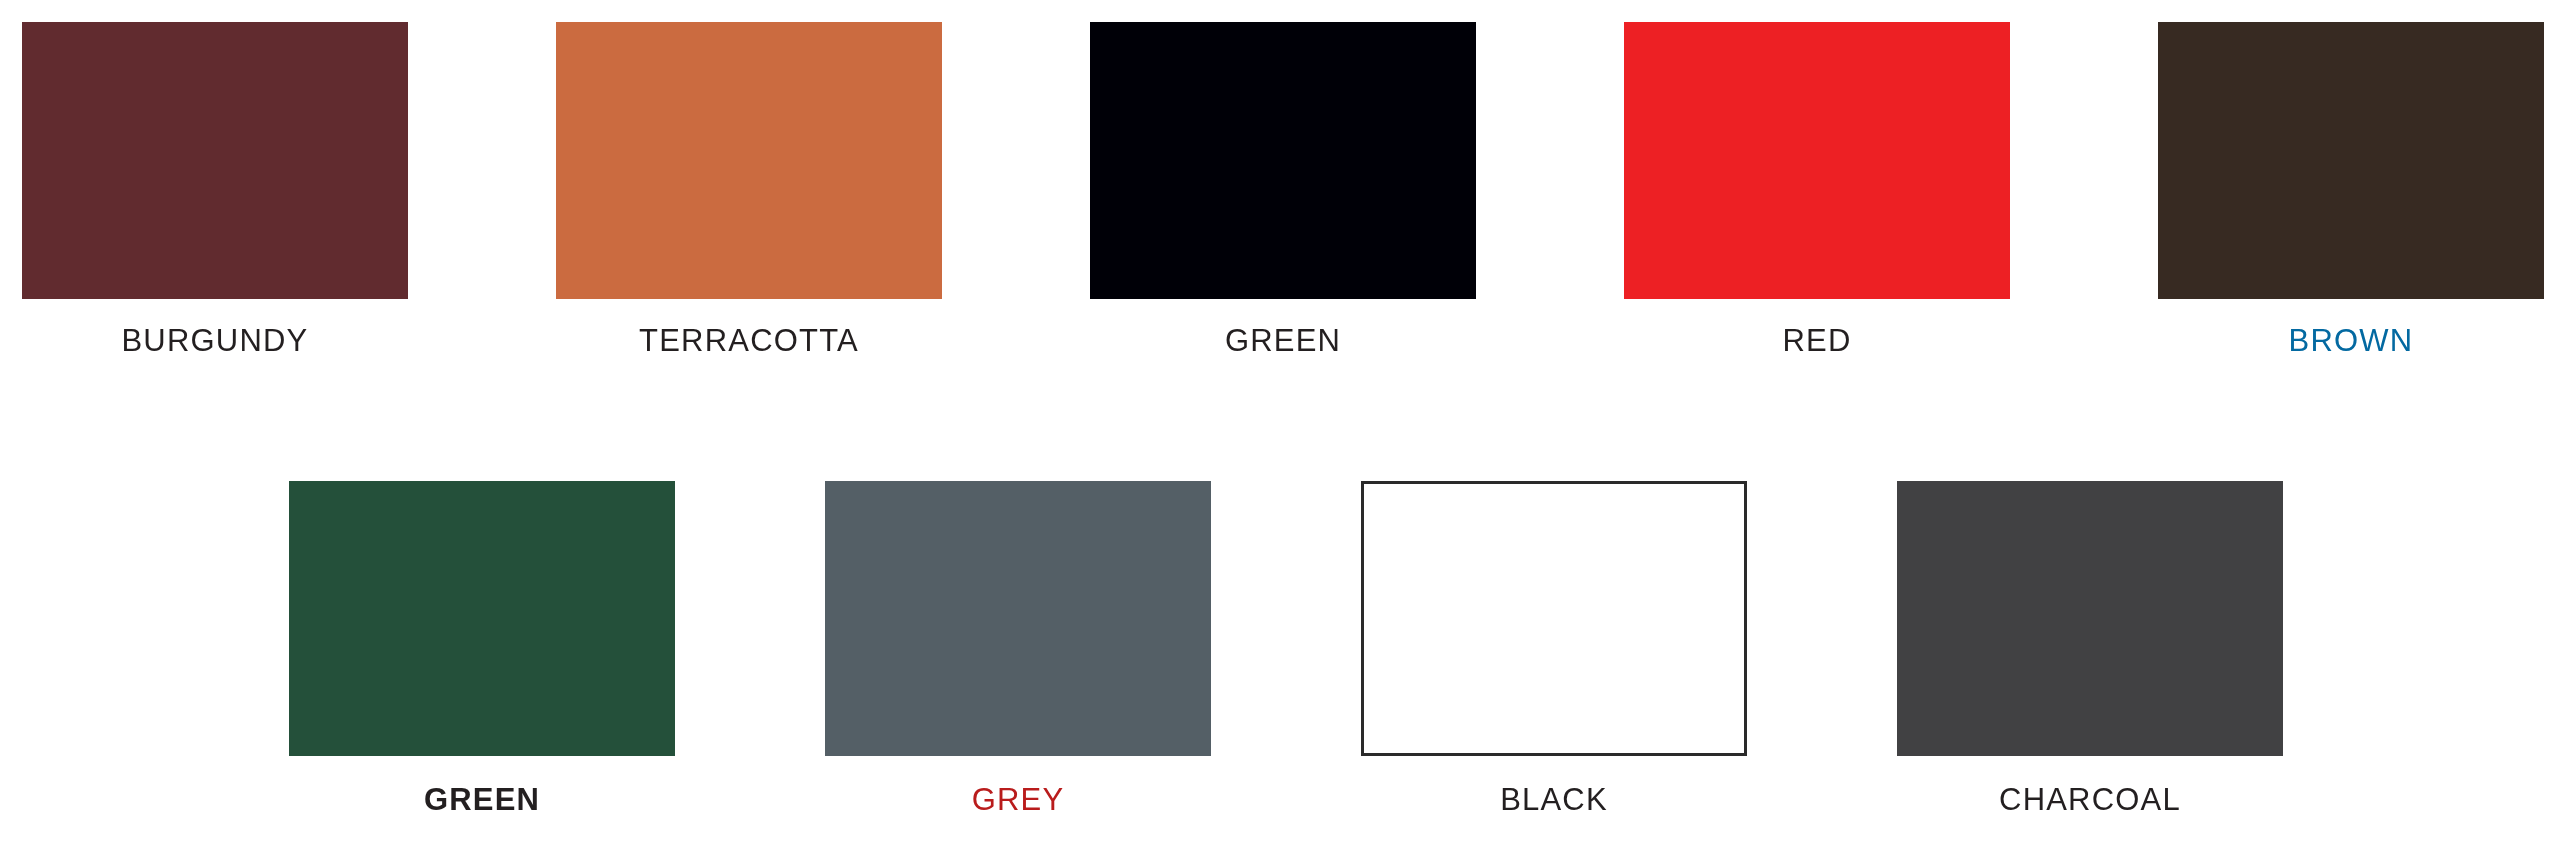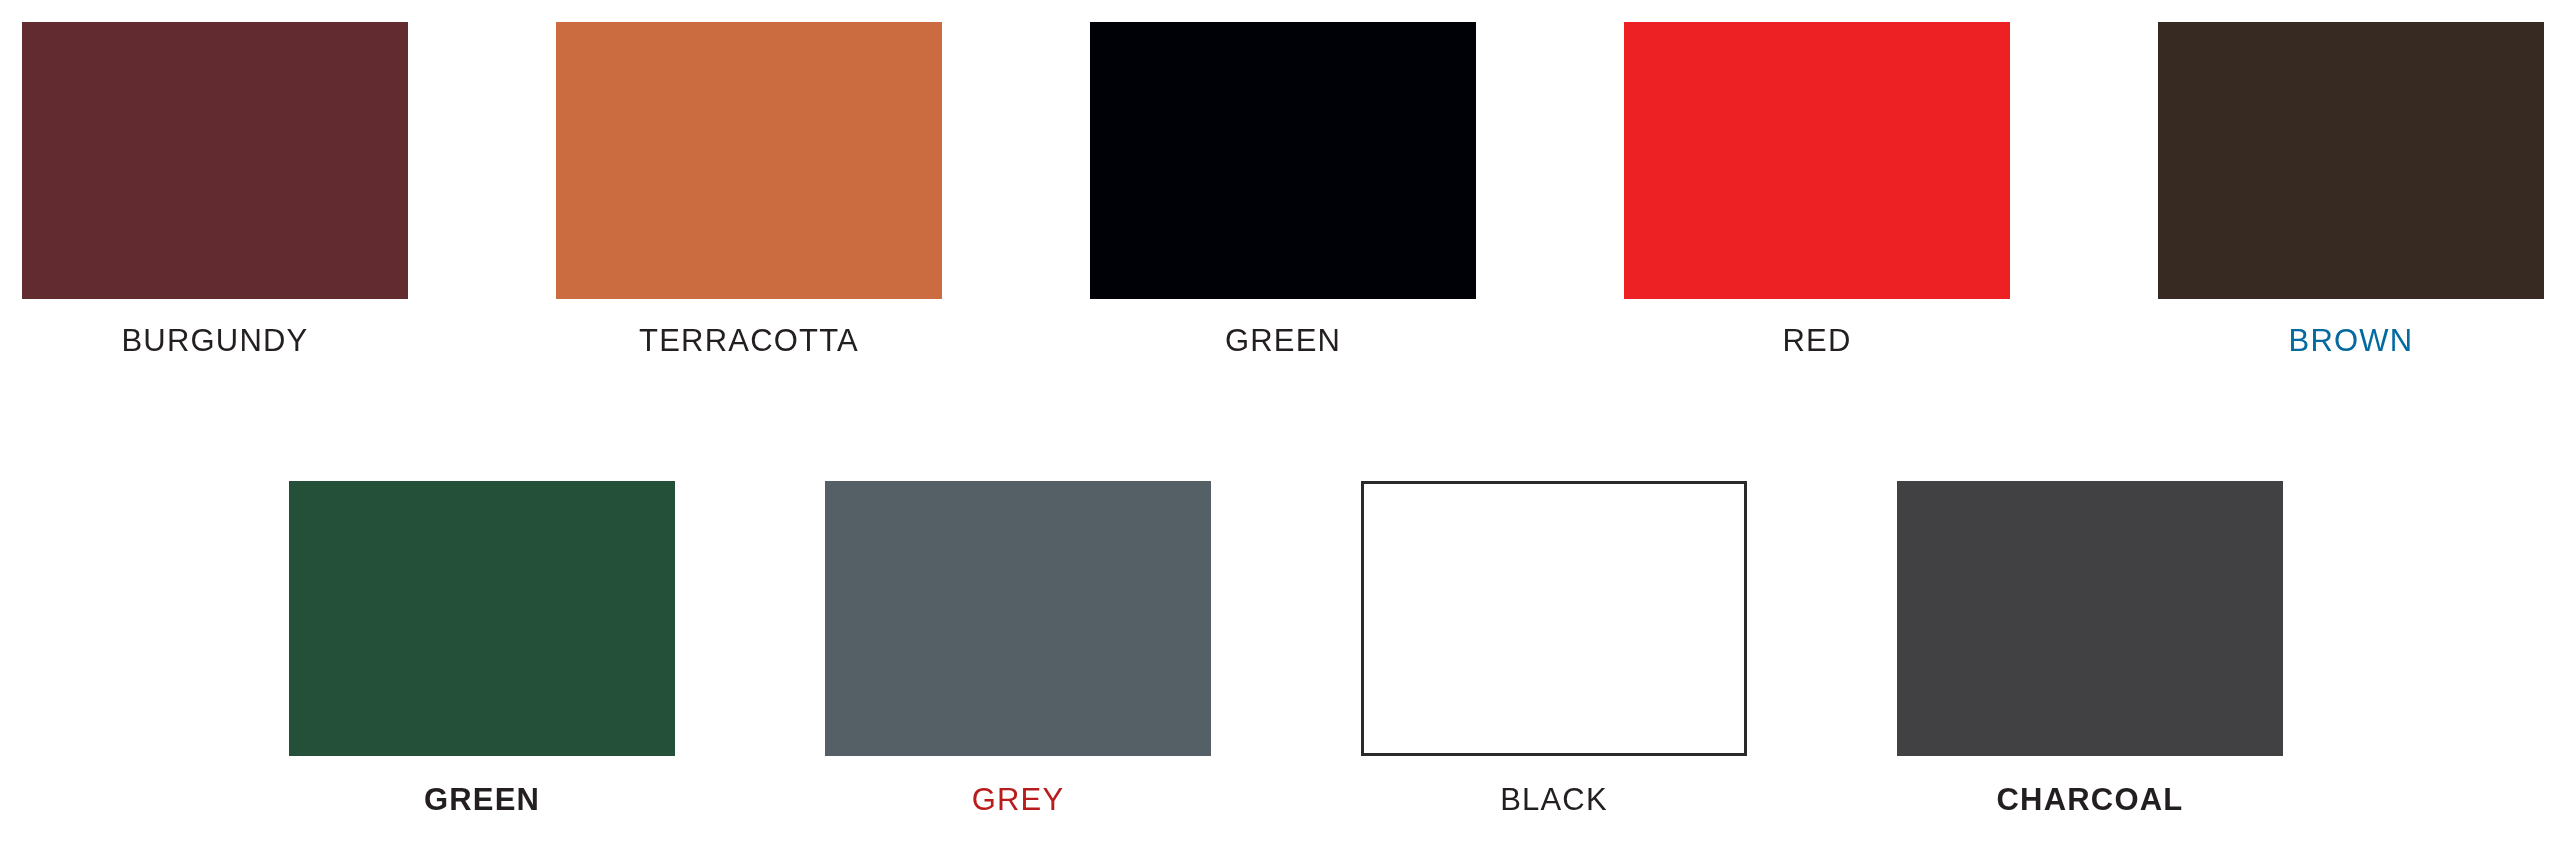--- a/index.html
+++ b/index.html
@@ -130,18 +130,18 @@
       <div class="swatch-label" style="color: #b91c1c;">GREY</div>
     </div>
 
     <div class="swatch-cell">
       <div class="swatch-chip outlined" style="background-color: rgb(255, 255, 255); border-color: rgb(42, 42, 42);"></div>
       <div class="swatch-label" style="color: rgb(35, 31, 32);">BLACK</div>
     </div>
 
     <div class="swatch-cell">
       <div class="swatch-chip" style="background-color: rgb(65, 65, 67);"></div>
-      <div class="swatch-label" style="color: rgb(35, 31, 32); font-weight: bold;">CHARCOAL</div>
+      <div class="swatch-label" style="color: rgb(35, 31, 32);">CHARCOAL</div>
     </div>
 
   </div>
 
 </div>
 
 </body></html>

